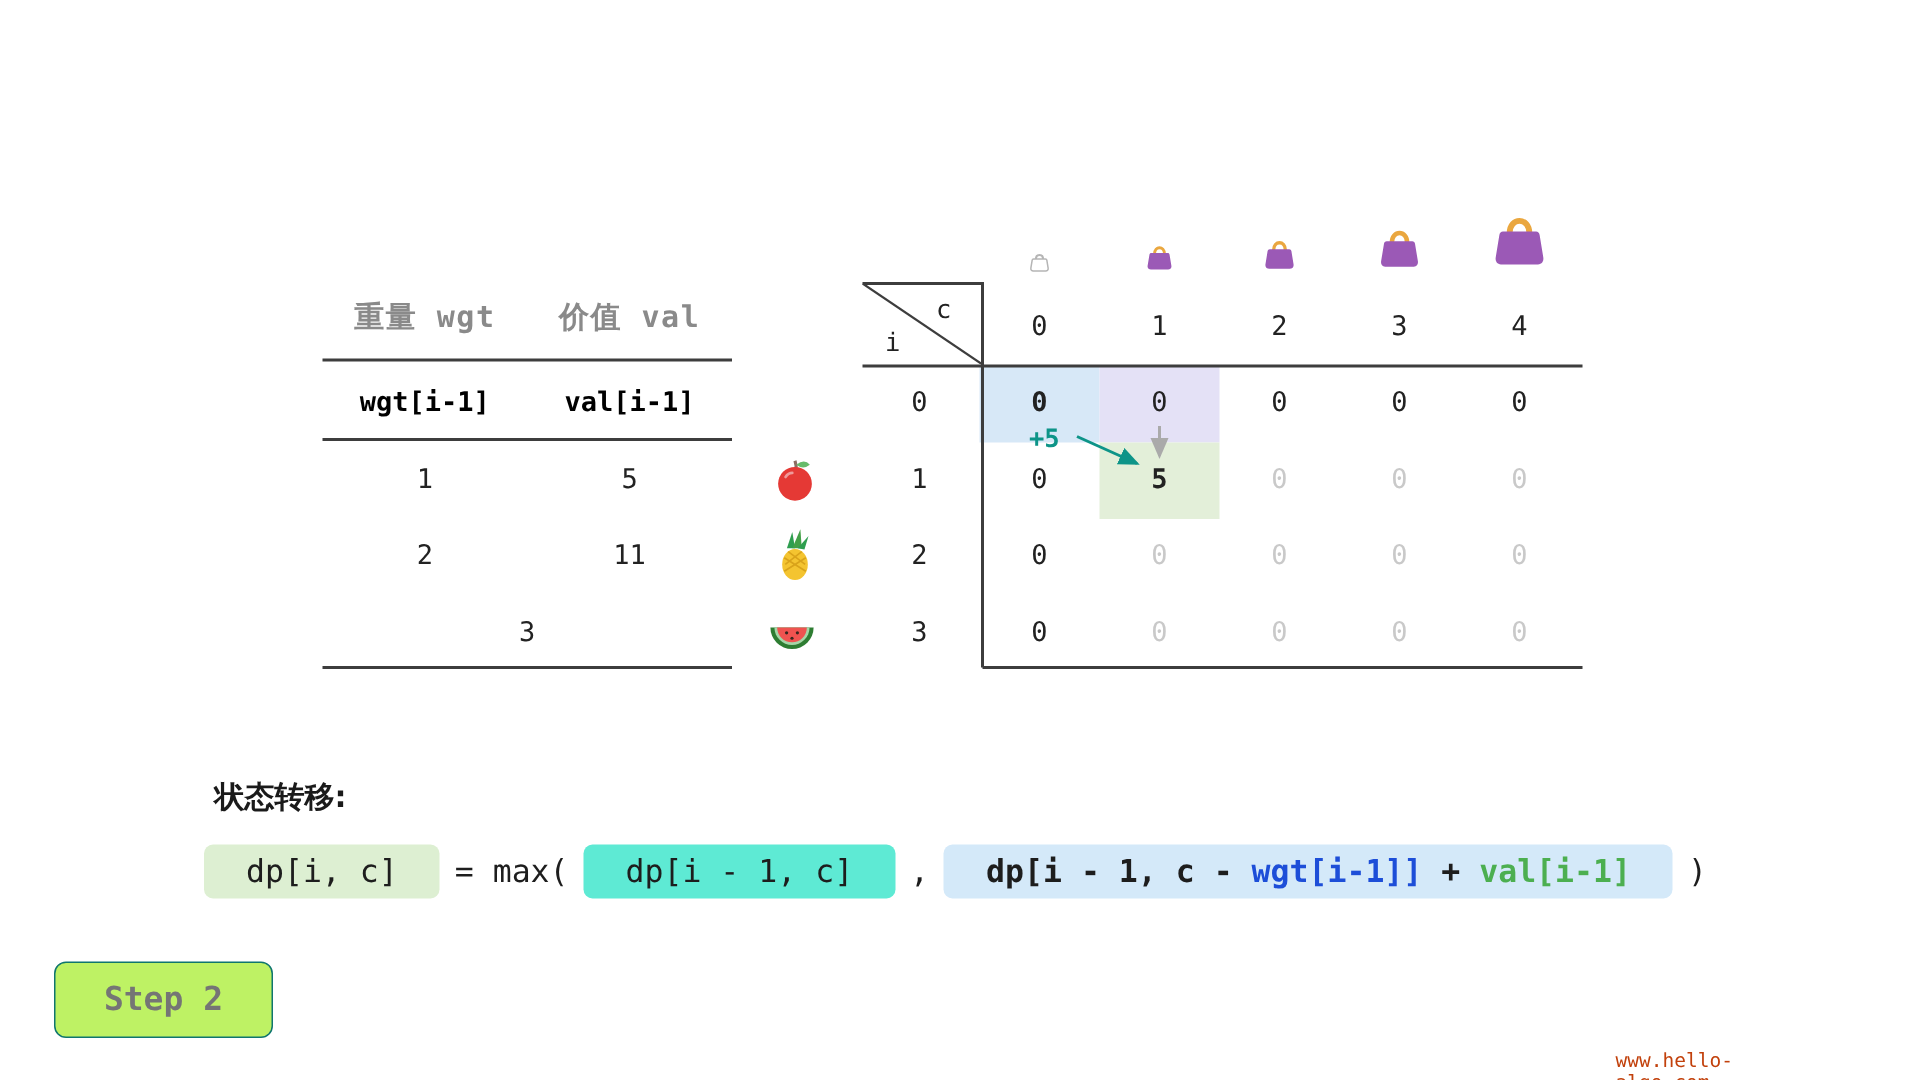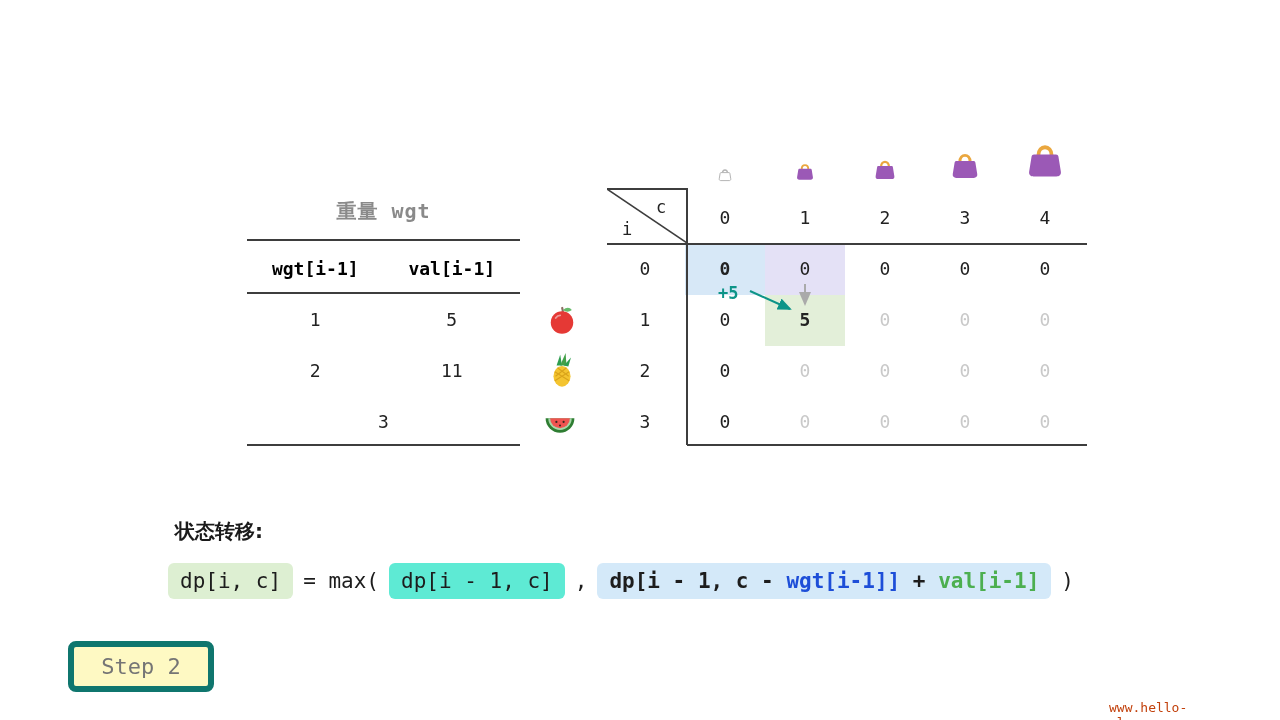--- a/index.html
+++ b/index.html
@@ -1,19 +1,19 @@
 <!DOCTYPE html>
 <html><head>
 <meta charset="utf-8">
 <style>
   * { margin:0; padding:0; box-sizing:border-box; }
   html,body { background:#ffffff; }
   .canvas {
     position:relative; width:1172px; height:720px; background:#ffffff;
-    font-family:"DejaVu Sans Mono","DejaVu Sans",monospace; overflow:hidden;margin-left:32px;
+    font-family:"DejaVu Sans Mono","DejaVu Sans",monospace; overflow:hidden;
   }
   .abs { position:absolute; }
   .hline { position:absolute; height:2px; background:#3d3d3d; }
   .vline { position:absolute; width:2px; background:#3d3d3d; }
 
   
   .lt-row { position:absolute; left:215px; width:273px; height:34px; display:flex; }
   .lt-cell { flex:1; text-align:center; line-height:34px; }
   .lt-header { color:#8a8a8a; font-weight:bold; font-size:20px; letter-spacing:1px; }
   .lt-index { color:#000000; font-weight:bold; font-size:18px; }
@@ -36,45 +36,46 @@
   .plus-label { position:absolute; color:#0d9488; font-weight:bold; font-size:17px; }
 
   .fruit { position:absolute; width:36px; height:36px; }
   .bag { position:absolute; }
 
   
   .formula-row {
     position:absolute; left:136px; top:560px; height:42px;
     display:flex; align-items:center; gap:10px; white-space:pre;
   }
-  .tok { padding:6px 12px; border-radius:6px; font-size:21px; color:#1d1d1d; white-space:pre; }
+  .tok { padding:6px 28px; border-radius:6px; font-size:21px; color:#1d1d1d; white-space:pre; }
   .tok-green { background:#ddefd2; }
   .tok-purple { background:#5eead4; }
   .tok-blue { background:#d4e9f9; font-weight:bold; }
   .plain { font-size:21px; color:#1d1d1d; white-space:pre;text-align:right; }
   .wgt-col { color:#1d4ed8; }
   .val-col { color:#4caf50; }
 
   .section-label { position:absolute; left:143px; top:518px; font-family:"DejaVu Sans",sans-serif; font-size:20px; font-weight:bold; color:#1a1a1a; }
 
   .step-box {
     position:absolute; left:36px; top:641px; width:146px; height:51px;
-    background:#fef9c3; border:6px solid #0f766e; border-radius:8px;
+    background:#bef264; border:1px solid #0f766e; border-radius:8px;
     display:flex; align-items:center; justify-content:center;
-    font-size:22px; font-weight:normal; color:#757575;
+    font-size:22px; font-weight:bold; color:#757575;
   }
   .watermark { position:absolute; left:1077px; top:700px; font-size:13px; color:#c2410c; }
 </style>
 </head>
 <body>
 
 <div class="canvas">
 
   <div class="lt-row" style="top:194px;">
     <div class="lt-cell lt-header">重量 wgt</div>
+    <div class="lt-cell lt-header">价值 val</div>
   </div>
   <div class="hline" style="left:215px;top:239px;width:273px;"></div>
 
   <div class="lt-row" style="top:252px;">
     <div class="lt-cell lt-index">wgt[i-1]</div>
     <div class="lt-cell lt-index">val[i-1]</div>
   </div>
   <div class="hline" style="left:215px;top:292px;width:273px;"></div>
 
   <div class="lt-row" style="top:303px;">

